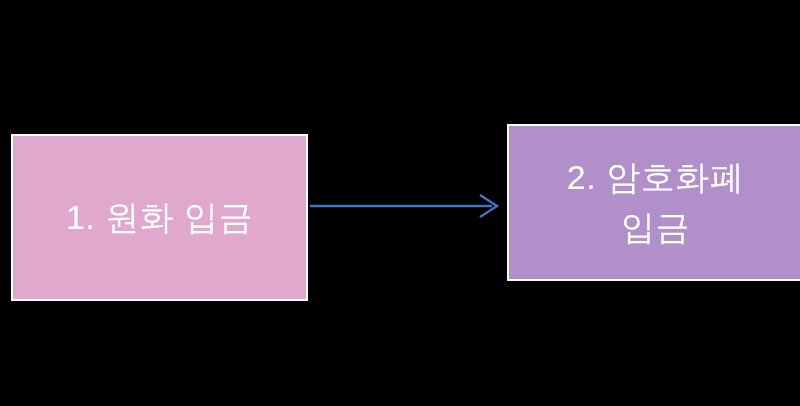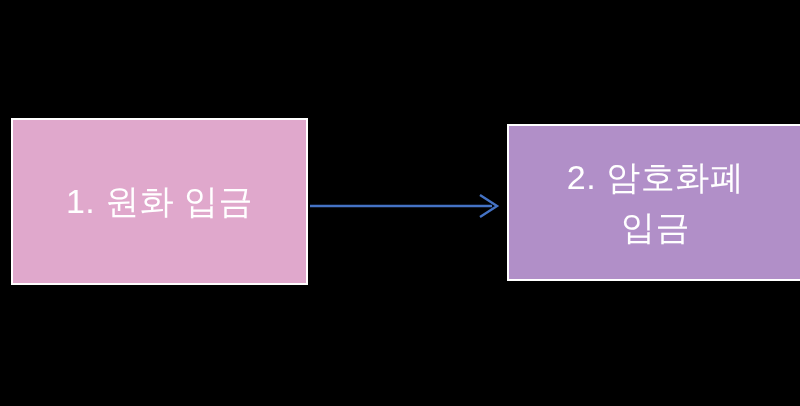--- a/index.html
+++ b/index.html
@@ -37,21 +37,21 @@
     line-height: 1.45;
     letter-spacing: 0.5px;
     font-weight: 400;
     padding: 0 10px;
     word-break: keep-all;
   }
 
   
   #node-fiat-deposit {
     left: 11px;
-    top: 118px;
+    top: 134px;
     width: 297px;
     height: 167px;
     background: #e0a8cc;
   }
 
   
   #node-crypto-deposit {
     left: 507px;
     top: 124px;
     width: 297px;

